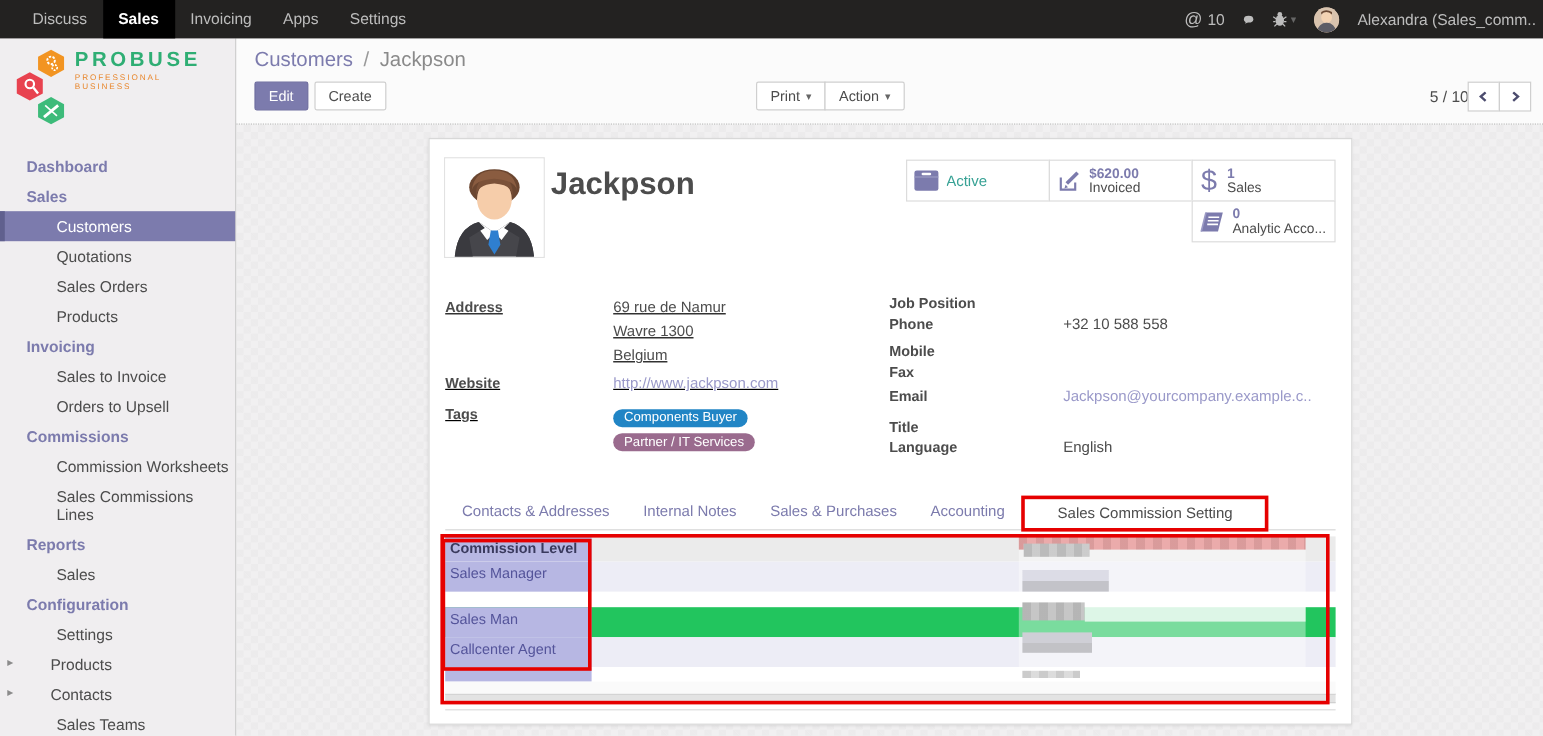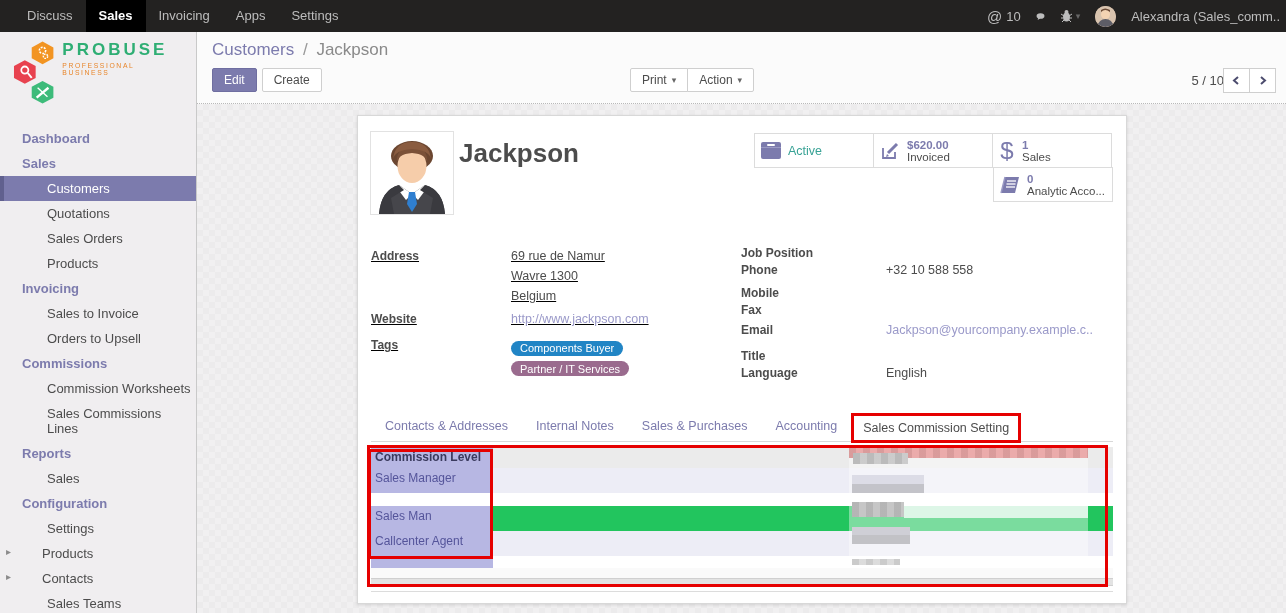--- a/index.html
+++ b/index.html
@@ -57,21 +57,21 @@
       linear-gradient(45deg, rgba(0,0,0,0.018) 25%, transparent 25%, transparent 75%, rgba(0,0,0,0.018) 75%),
       linear-gradient(45deg, rgba(0,0,0,0.018) 25%, transparent 25%, transparent 75%, rgba(0,0,0,0.018) 75%);
     background-size:12px 12px; background-position:0 0, 6px 6px; }
 
   
   .sheet { position:absolute; left:160px; top:11px; width:770px; height:489px; background:#fff; border:1px solid #d8d8d8; box-shadow:0 1px 3px rgba(0,0,0,0.12); }
   .avatar-box { position:absolute; left:12px; top:15px; width:84px; height:84px; border:1px solid #e2e2e2; background:#fff; }
   .record-title { position:absolute; left:101px; top:22px; font-size:26px; font-weight:bold; color:#4c4c4c; }
 
   .stats { position:absolute; right:13px; top:17px; width:358px; }
-  .stats-row { display:flex; }
+  .stats-row { display:flex;justify-content:center; }
   .stats-row.second { justify-content:flex-end; }
   .stat-btn { width:120px; height:35px; background:#fff; border:1px solid #dcdcdc; margin-left:-1px; display:flex; align-items:center; gap:7px; padding:0 6px; cursor:pointer; }
   .stats-row.second .stat-btn { margin-top:-1px; }
   .stat-txt { display:flex; flex-direction:column; line-height:12px; font-size:11.5px; overflow:hidden; }
   .stat-value { color:#7c7bad; font-weight:bold; }
   .stat-label { color:#4c4c4c; white-space:nowrap; }
   .stat-label.single { color:#38a295; font-size:12.5px; }
   .ic { flex:0 0 auto; }
   .archive-ic { width:20px; height:17px; background:#7c7bad; border-radius:2px; position:relative; }
   .archive-ic::before { content:""; position:absolute; left:0; right:0; top:5px; height:1px; background:#9b9ac4; }
@@ -88,21 +88,21 @@
   .fvalue.link { color:#9a99c9; cursor:pointer; }
   .mt3 { margin-top:3px; } .mt6 { margin-top:6px; } .mt9 { margin-top:9px; }
   .lh20 { min-height:20px; }
   .tag { display:inline-block; font-size:11px; color:#fff; border-radius:10px; padding:1.5px 9px; margin-bottom:3px; cursor:pointer; }
   .tag.blue { background:#2185c5; }
   .tag.purple { background:#9a6b8e; }
 
   
   .tabs { position:absolute; left:13px; right:13px; top:294px; display:flex; align-items:flex-end; border-bottom:1px solid #d8d8d8; height:32px; }
   .tab { font-size:12.5px; color:#7c7bad; padding:8px 14px; cursor:pointer; }
-  .tab.active { color:#4c4c4c; background:#fff; border:3px solid #e60000; padding:5px 9px; margin-bottom:-2px; }
+  .tab.active { color:#4c4c4c; background:#fff; border:3px solid #e60000; padding:5px 27px; margin-bottom:-2px; }
 
   
   .ctable { position:absolute; left:13px; top:331px; width:742px; }
   .trow { position:relative; width:100%; }
   .trow .c1 { position:absolute; left:0; top:0; bottom:0; width:122px; background:#b7b7e3; font-size:12px; color:#54549a; padding:3px 0 0 4px; }
   .trow.thead { height:21px; background:#ebebeb; }
   .trow.thead .c1 { color:#3a3a5e; font-weight:bold; }
   .trow.r { height:25px; }
   .trow.stripe { background:#ededf6; }
   .trow.plain { background:#22c55e;margin-top:13px; }

